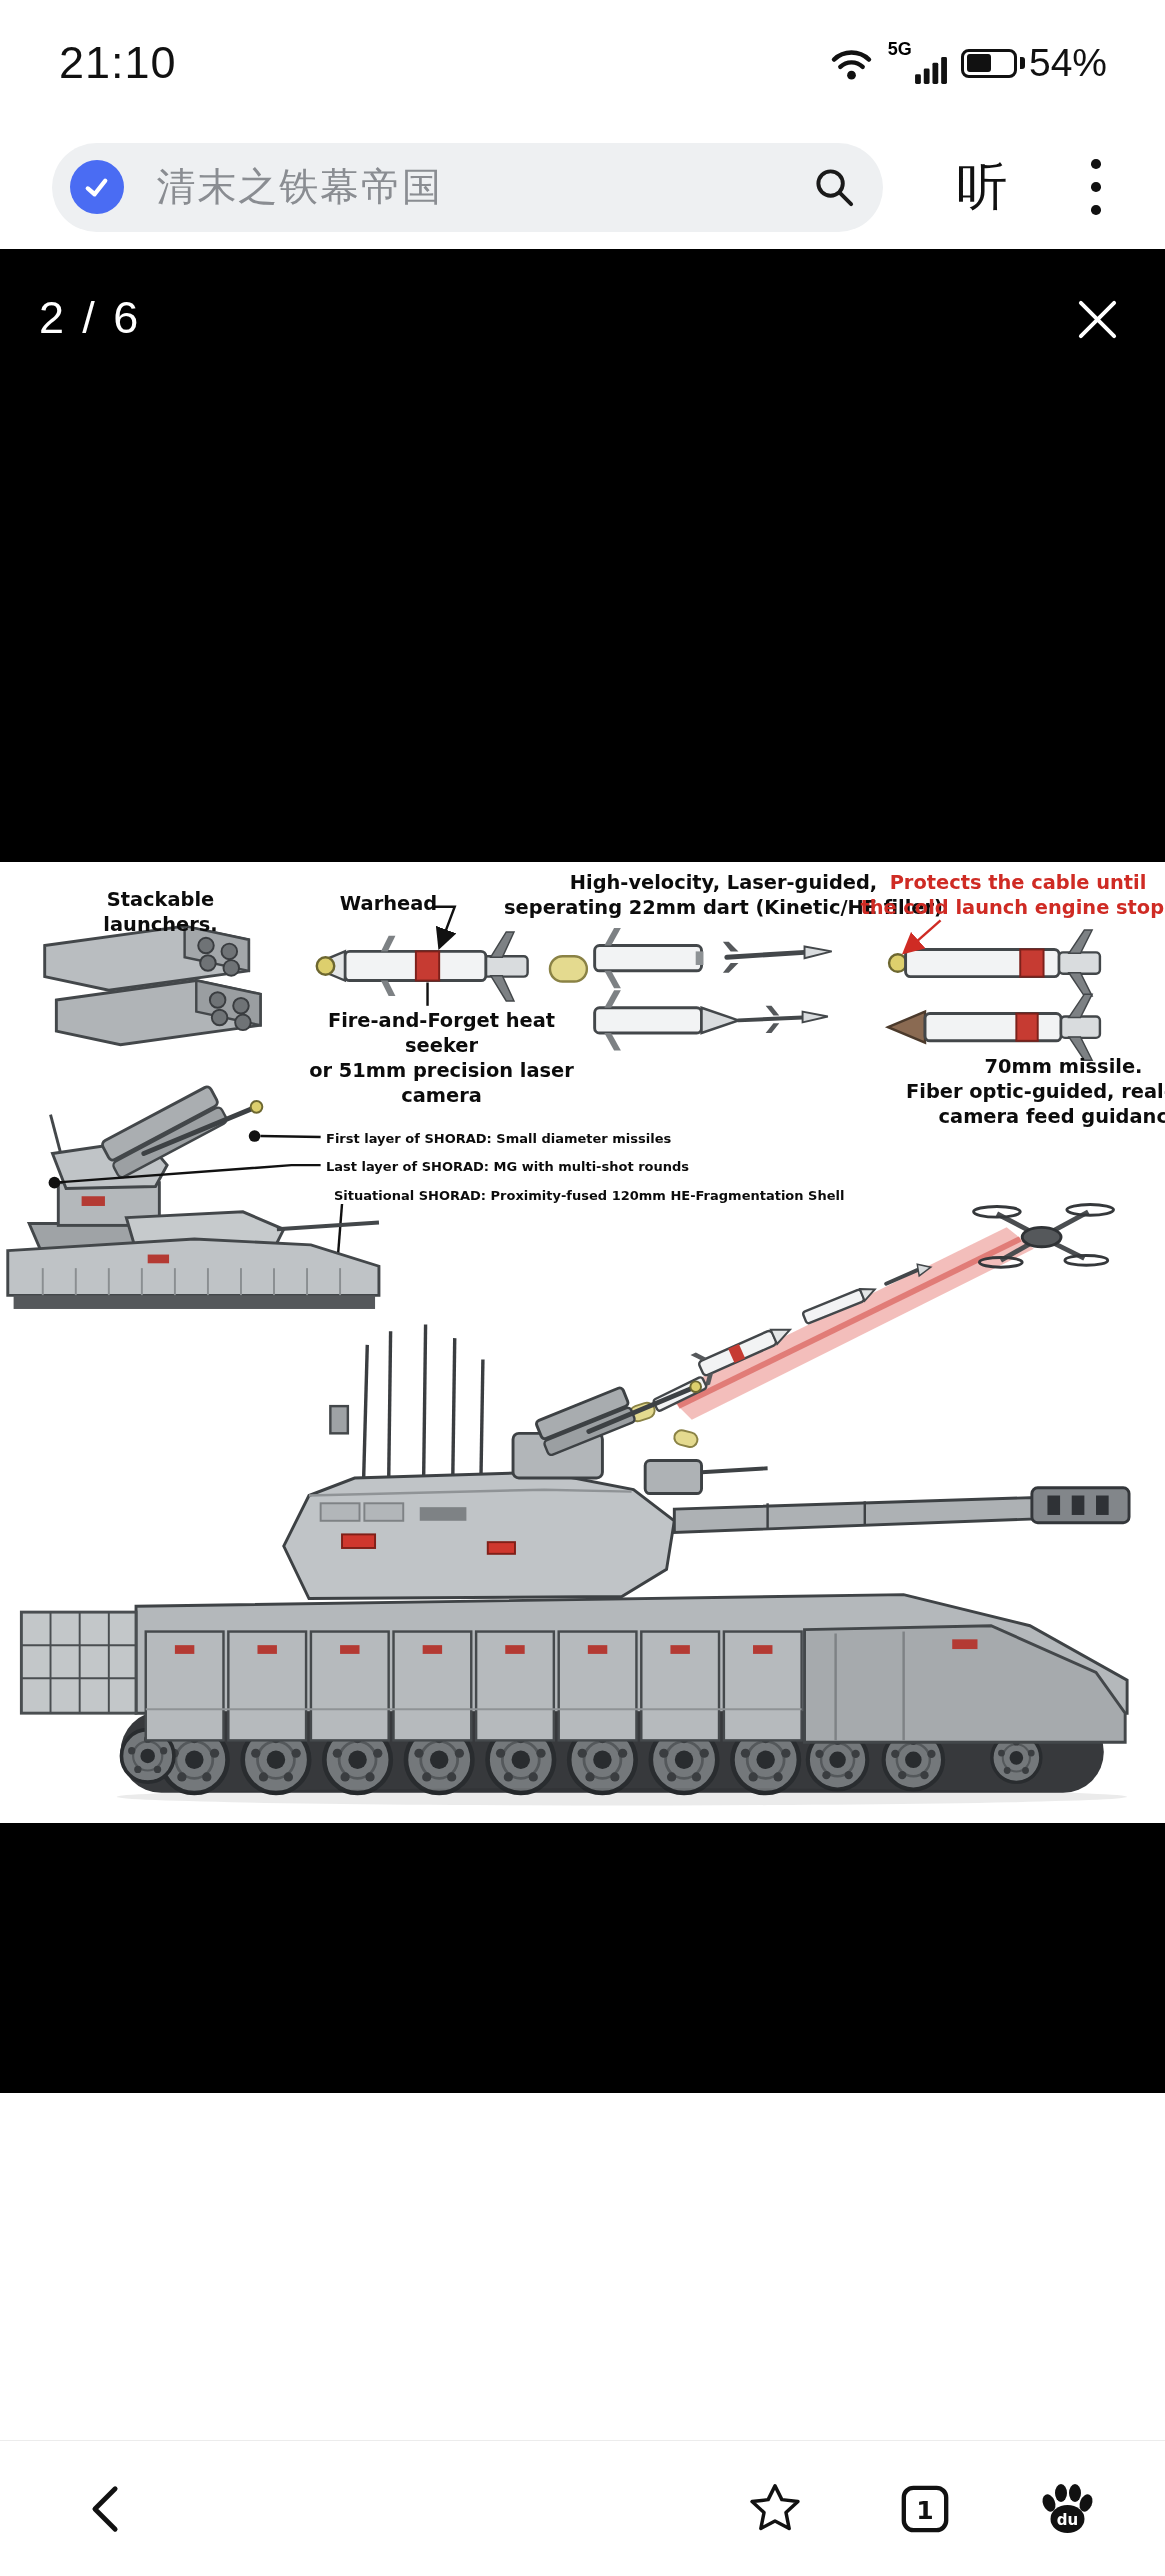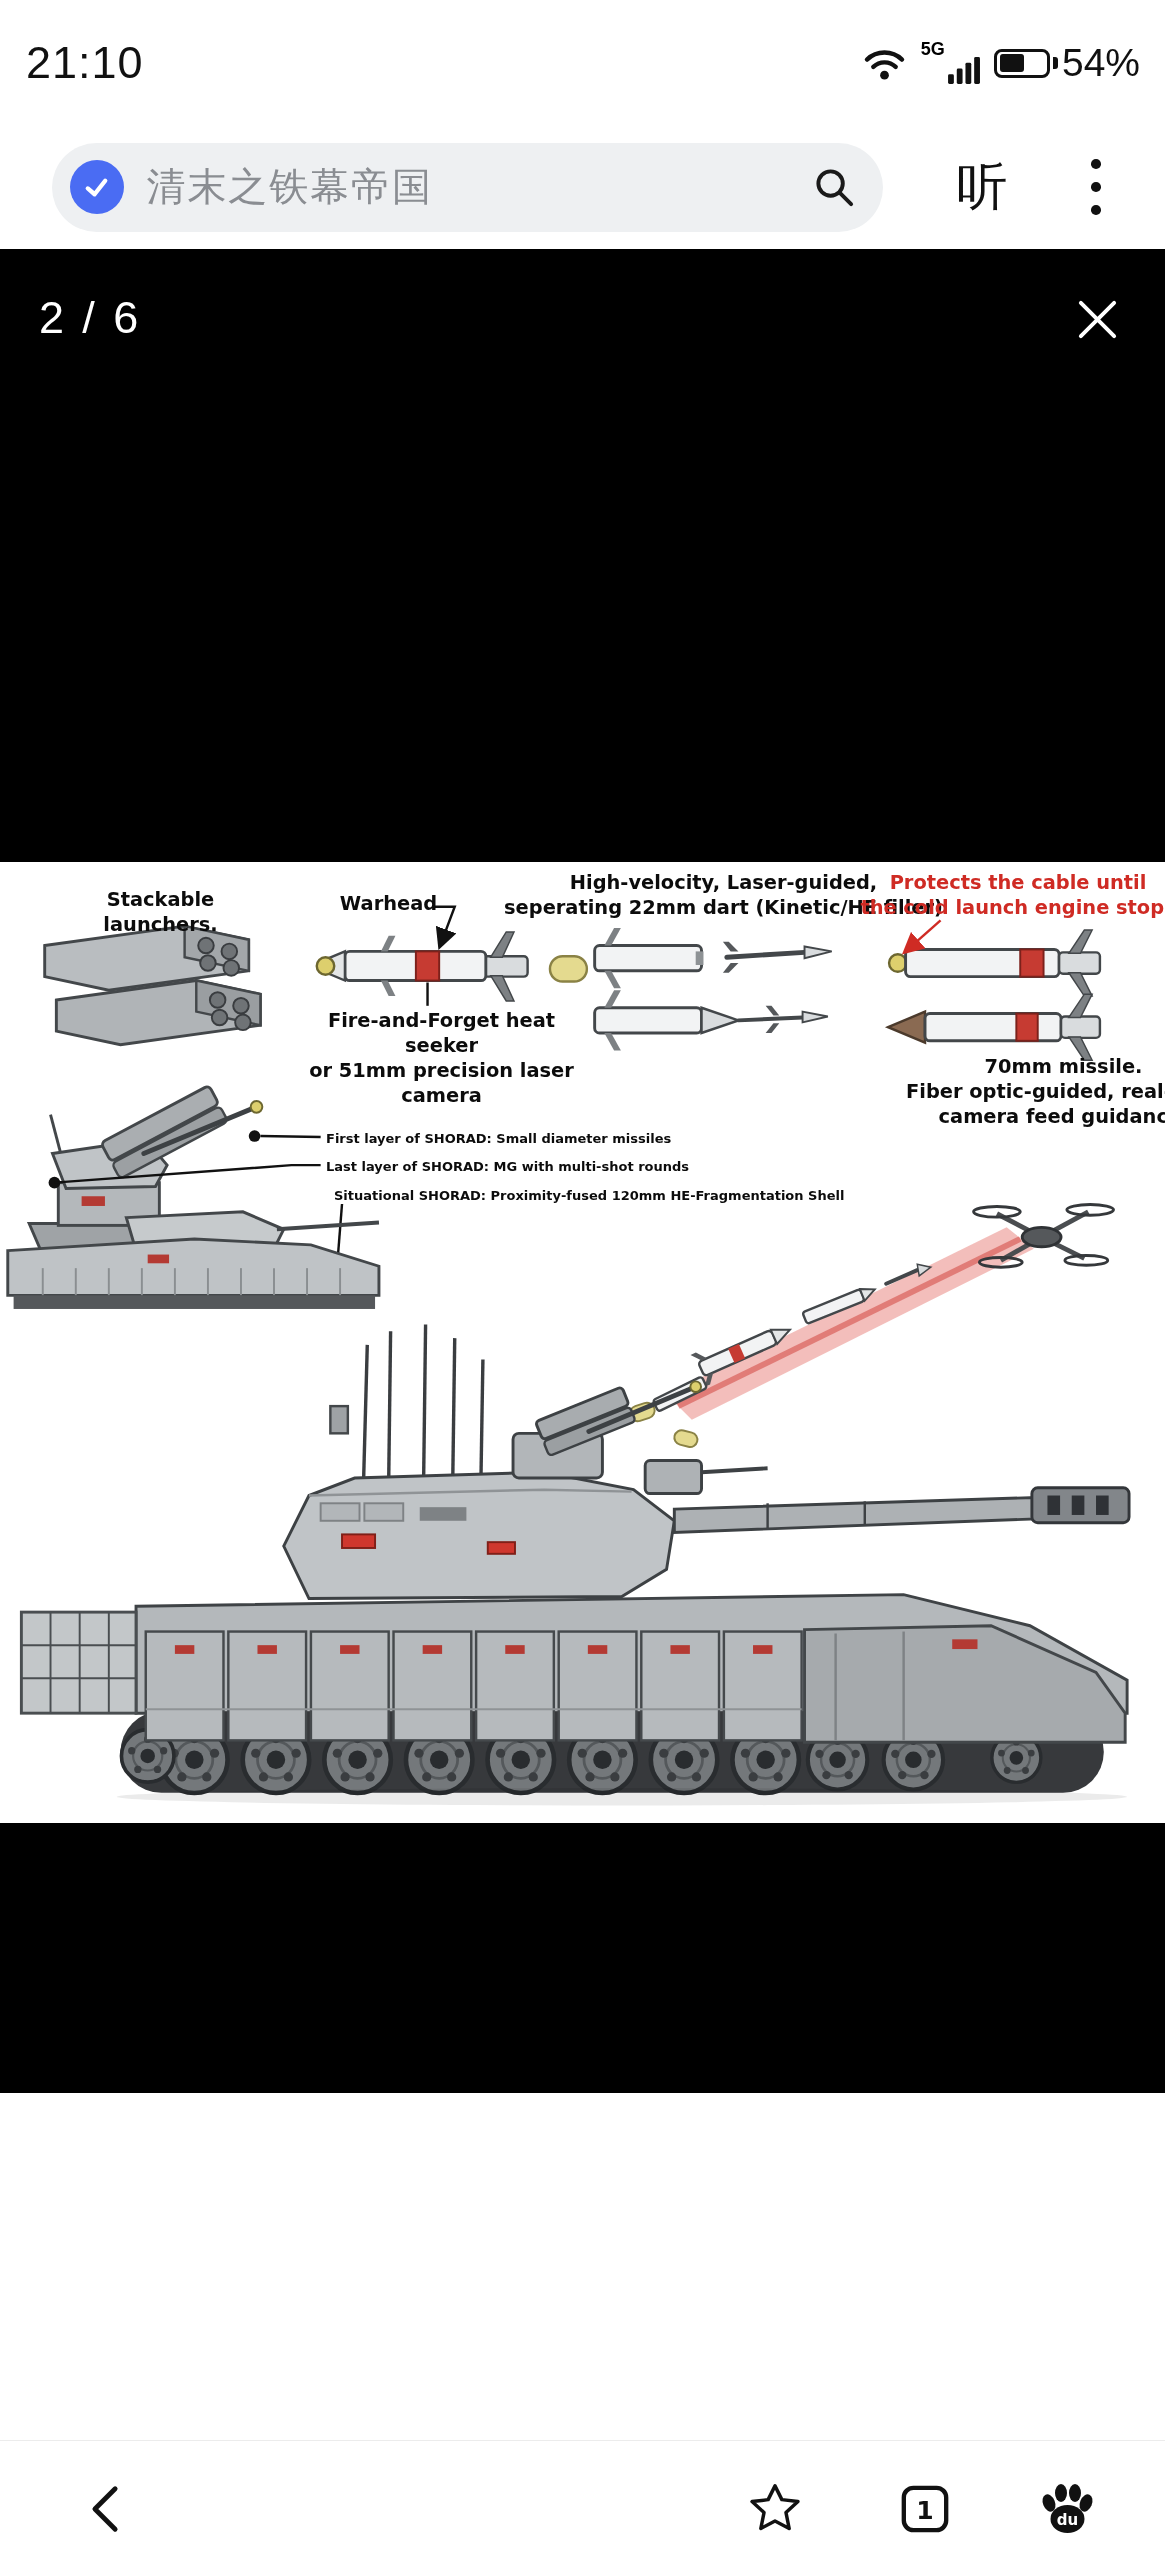--- a/index.html
+++ b/index.html
@@ -2,40 +2,40 @@
 <html><head>
 <meta charset="utf-8">
 <style>
   * { margin:0; padding:0; box-sizing:border-box; }
   html,body { width:1166px; height:2576px; }
   body { font-family:"Liberation Sans","DejaVu Sans",sans-serif; background:#000; position:relative; }
   .phone { position:absolute; inset:0; background:#fff; overflow:hidden; }
 
   
   .status-bar { position:absolute; top:0; left:0; width:1166px; height:126px; background:#fff;
-    display:flex; align-items:center; justify-content:space-between; padding:0 26px; }
+    display:flex; align-items:center; justify-content:space-between; padding:0 59px; }
   .time { font-size:45px; font-weight:500; color:#111; letter-spacing:1px; }
   .status-right { display:flex; align-items:center; gap:13.6px; }
   .sig { position:relative; width:60px; height:45px; }
   .sig-5g { position:absolute; top:-1.9px; left:0; font-size:18px; font-weight:700; color:#000000; }
   .sig svg { position:absolute; bottom:1.9px; right:0; }
   .battery-wrap { display:flex; align-items:center; }
   .battery { width:56px; height:29px; border:3.4px solid #111; border-radius:7.8px; padding:2.9px; }
   .battery-fill { width:54%; height:100%; background:#111; border-radius:2.9px; }
   .battery-nub { width:4.9px; height:12.6px; background:#111; border-radius:0 2.9px 2.9px 0; margin-left:2.9px; }
   .batt-pct { font-size:39px; font-weight:500; color:#111; margin-left:3.9px; }
 
   
   .search-row { position:absolute; top:126px; left:0; width:1166px; height:122px; background:#fff;
     display:flex; align-items:center; }
   .search-pill { position:absolute; left:52px; top:16.5px; width:831px; height:89px; background:#eef0f2;
     border-radius:45px; display:flex; align-items:center; padding:0 27px 0 17.5px; }
   .badge { width:54px; height:54px; border-radius:50%; background:#4a6cf3; display:flex;
     align-items:center; justify-content:center; flex:0 0 auto; }
-  .search-text { flex:1; margin-left:23px; font-size:39px; color:#8a8d92; letter-spacing:1.9px;
+  .search-text { flex:1; margin-left:33px; font-size:39px; color:#8a8d92; letter-spacing:1.9px;
     white-space:nowrap; overflow:hidden; }
   .listen { position:absolute; left:946px; top:0; height:122px; width:72px; display:flex;
     align-items:center; justify-content:center; font-size:51px; color:#111; font-weight:500; }
   .kebab { position:absolute; left:1067px; top:0; height:122px; width:58px; display:flex;
     flex-direction:column; align-items:center; justify-content:center; gap:13.6px; }
   .kebab i { width:9.7px; height:9.7px; border-radius:50%; background:#111; }
 
   
   .viewer { position:absolute; top:249px; left:0; width:1166px; height:1844px; background:#000000; }
   .counter { position:absolute; top:43px; left:39px; color:#fff; font-size:45px; font-weight:400; letter-spacing:2.9px; }

